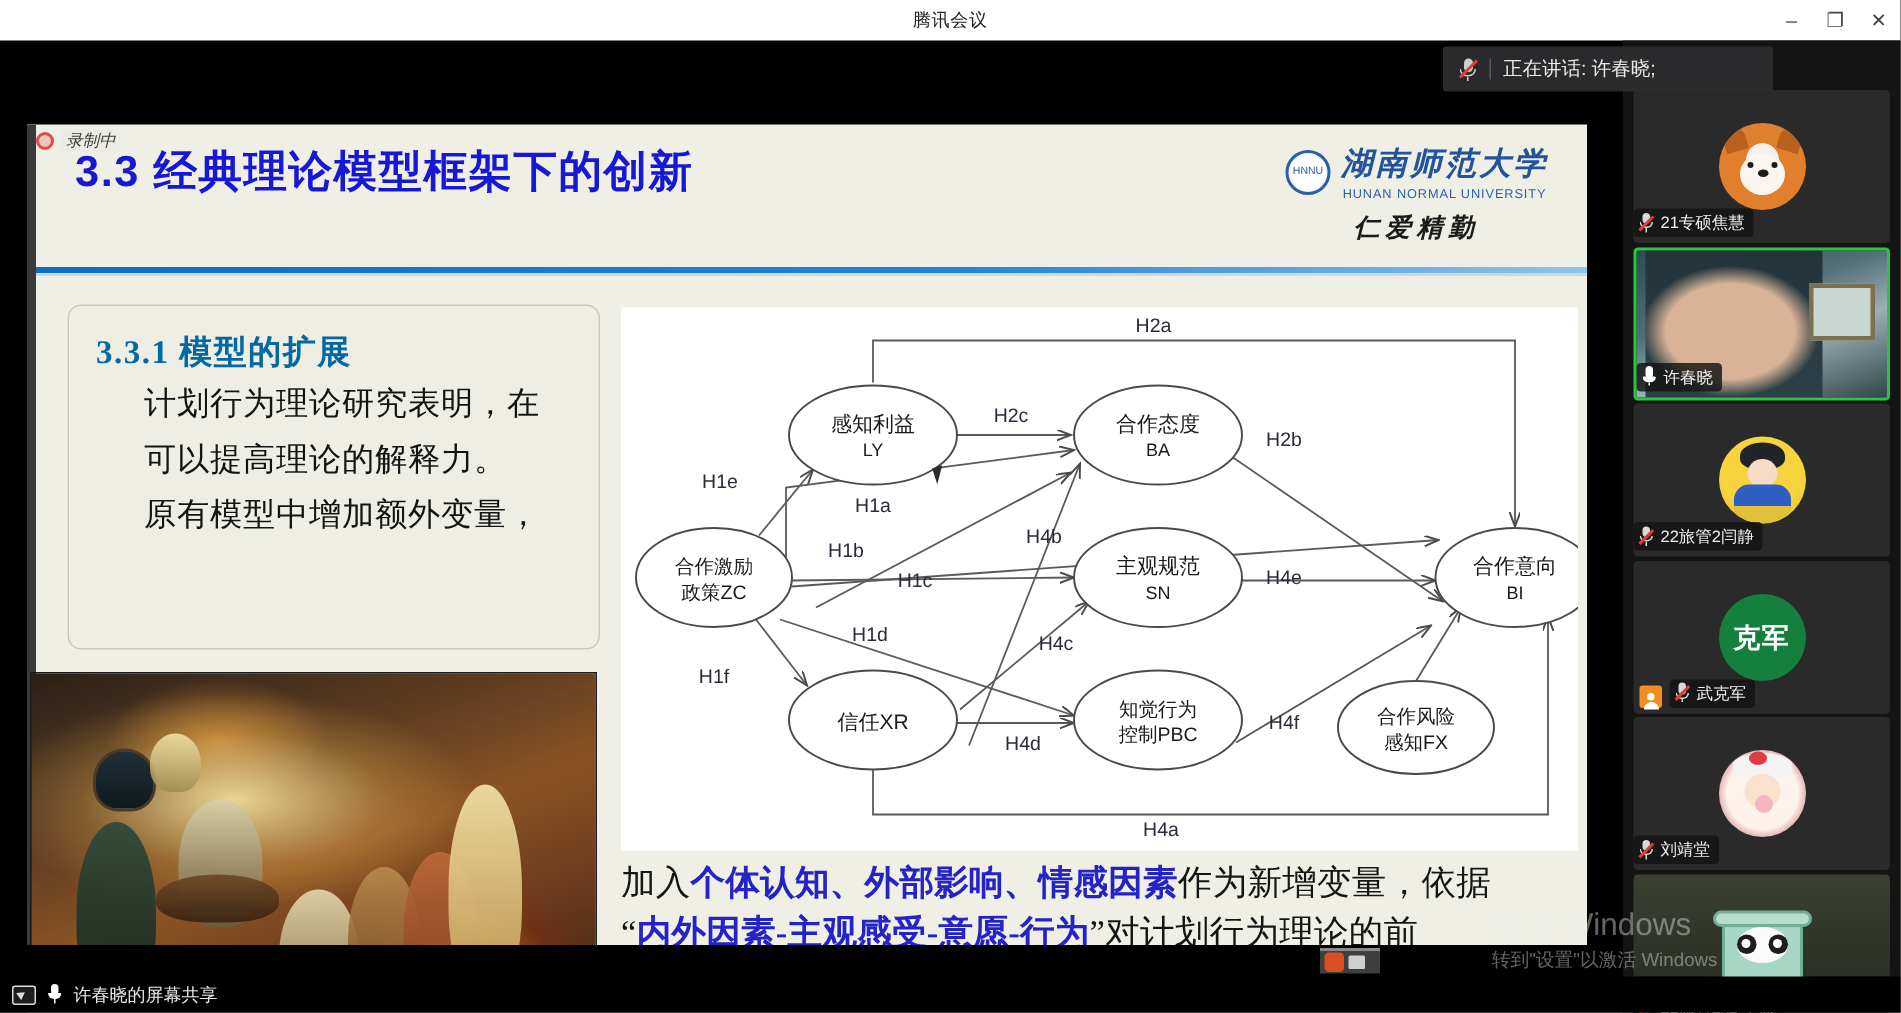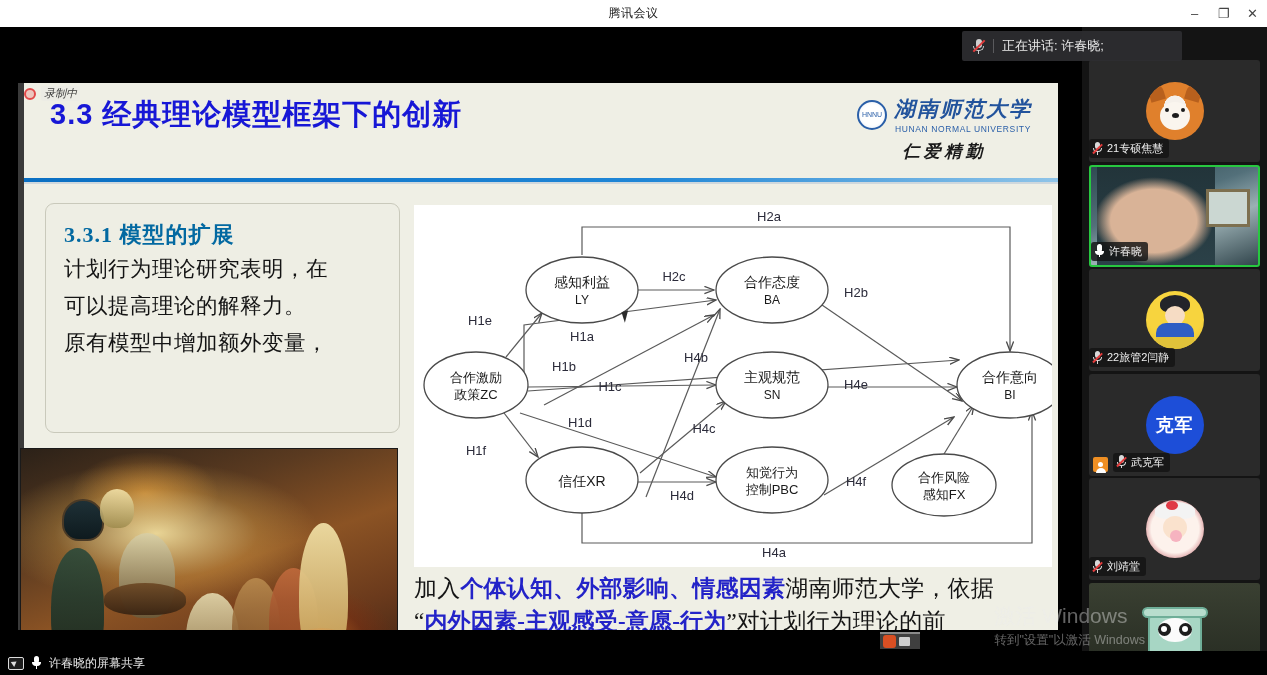--- a/index.html
+++ b/index.html
@@ -120,20 +120,21 @@
   }
   .card-heading {
     font-family: "Liberation Serif","DejaVu Serif",serif;
     font-size: 22px; font-weight: bold; color: #0369a1;
     margin-bottom: 1px; letter-spacing: 1px;
   }
   .card-body {
     font-family: "Liberation Serif","DejaVu Serif",serif;
     font-size: 21.5px; color: #141414; line-height: 1.72;
     letter-spacing: .5px;
+    margin-left: 32px;
   }
 
   
   .painting {
     position: absolute; left: 2px; top: 365px;
     width: 378px; height: 250px;
     background:
       radial-gradient(ellipse 60% 40% at 36% 34%, rgba(255,238,170,.85) 0%, rgba(255,200,90,.25) 45%, rgba(0,0,0,0) 72%),
       radial-gradient(ellipse 34% 30% at 73% 78%, rgba(255,140,40,.75) 0%, rgba(140,40,10,.3) 55%, rgba(0,0,0,0) 80%),
       radial-gradient(ellipse 28% 24% at 33% 18%, rgba(255,170,60,.55) 0%, rgba(0,0,0,0) 70%),
@@ -273,21 +274,21 @@
     background:#faf5ee; border-radius:50%; }
   .dog-nose { position:absolute; left:26px; top:31px; width:7px;height:5px;background:#1c1c1c;border-radius:50%; }
   .dog-eye { position:absolute; top:26px; width:4px;height:4px;background:#1c1c1c;border-radius:50%; }
   .dog-eye.l{left:19px;} .dog-eye.r{right:19px;}
 
   .av-snow { background: radial-gradient(circle at 50% 30%, #f7d43e 0 60%, #e0b92a 100%); position:relative; }
   .av-snow .hair { position:absolute; left:14px; top:4px; width:30px;height:18px;background:#23242a;border-radius:50% 50% 40% 40%; }
   .av-snow .face { position:absolute; left:19px; top:15px; width:20px;height:19px;background:#f6dcc4;border-radius:50%; }
   .av-snow .dress{ position:absolute; left:10px; top:32px; width:38px;height:26px;background:linear-gradient(#2f5ec4 0 55%, #e0c23a 55% 100%);border-radius:10px 10px 0 0;}
 
-  .av-blue { background:#1d4ed8; font-size:18px; letter-spacing:1px; }
+  .av-blue { background:#15803d; font-size:18px; letter-spacing:1px; }
 
   .av-girl { background: radial-gradient(circle at 50% 50%, #fdf2ec 0 58%, #b02a38 100%); position:relative;}
   .av-girl .hat { position:absolute; left:9px; top:2px; width:40px;height:17px;background:#f3f3f3;border-radius:50% 50% 30% 30%; }
   .av-girl .hatred{ position:absolute; left:20px; top:1px; width:12px;height:9px;background:#e03a46;border-radius:50%; }
   .av-girl .face { position:absolute; left:17px; top:16px; width:24px;height:23px;background:#fae2cd;border-radius:50%; }
   .av-girl .bub { position:absolute; left:24px; top:30px; width:12px;height:12px;background:#f6b3c0;border-radius:50%; }
 
   .av-panda { background: transparent; width: 78px; height: 66px; position:relative; }
   .av-panda .bin { position:absolute; left:12px; top:14px; width:54px;height:50px;
     background:#a7d6c4; border-radius:4px 4px 14px 14px; border:2px solid #6fae98;}
@@ -523,21 +524,21 @@
               <text x="290" y="228" text-anchor="middle">H4c</text>
               <text x="268" y="295" text-anchor="middle">H4d</text>
               <text x="442" y="281" text-anchor="middle">H4f</text>
               <text x="360" y="352" text-anchor="middle">H4a</text>
             </g>
           </svg>
         </div>
 
         <div class="bottom-text">
           <div>
-            <span>加入</span><span class="bt-blue">个体认知、外部影响、情感因素</span><span>湖南师范大学，依据</span>
+            <span>加入</span><span class="bt-blue">个体认知、外部影响、情感因素</span><span>作为新增变量，依据</span>
           </div>
           <div>
             <span>“</span><span class="bt-blue">内外因素-主观感受-意愿-行为</span><span>”对计划行为理论的前</span>
           </div>
 
         </div>
       </div>
 
       <div class="cursor"></div>
     </div>

